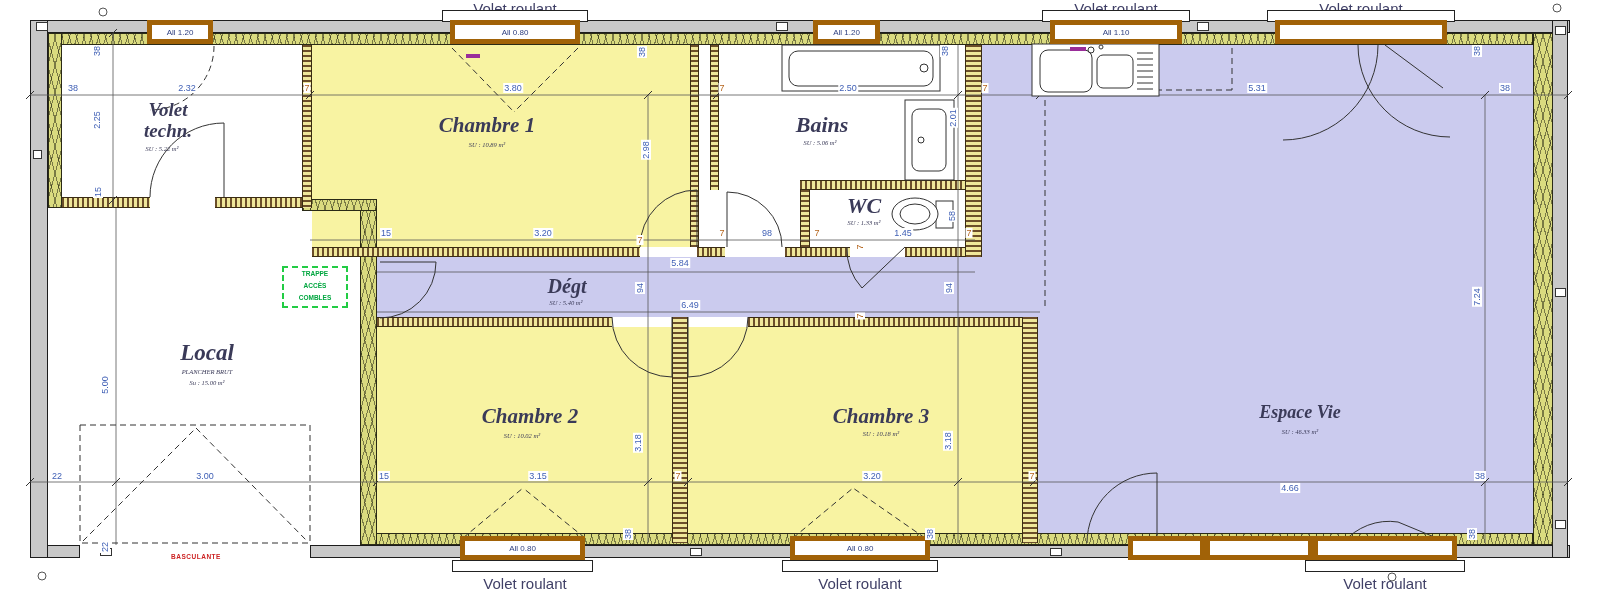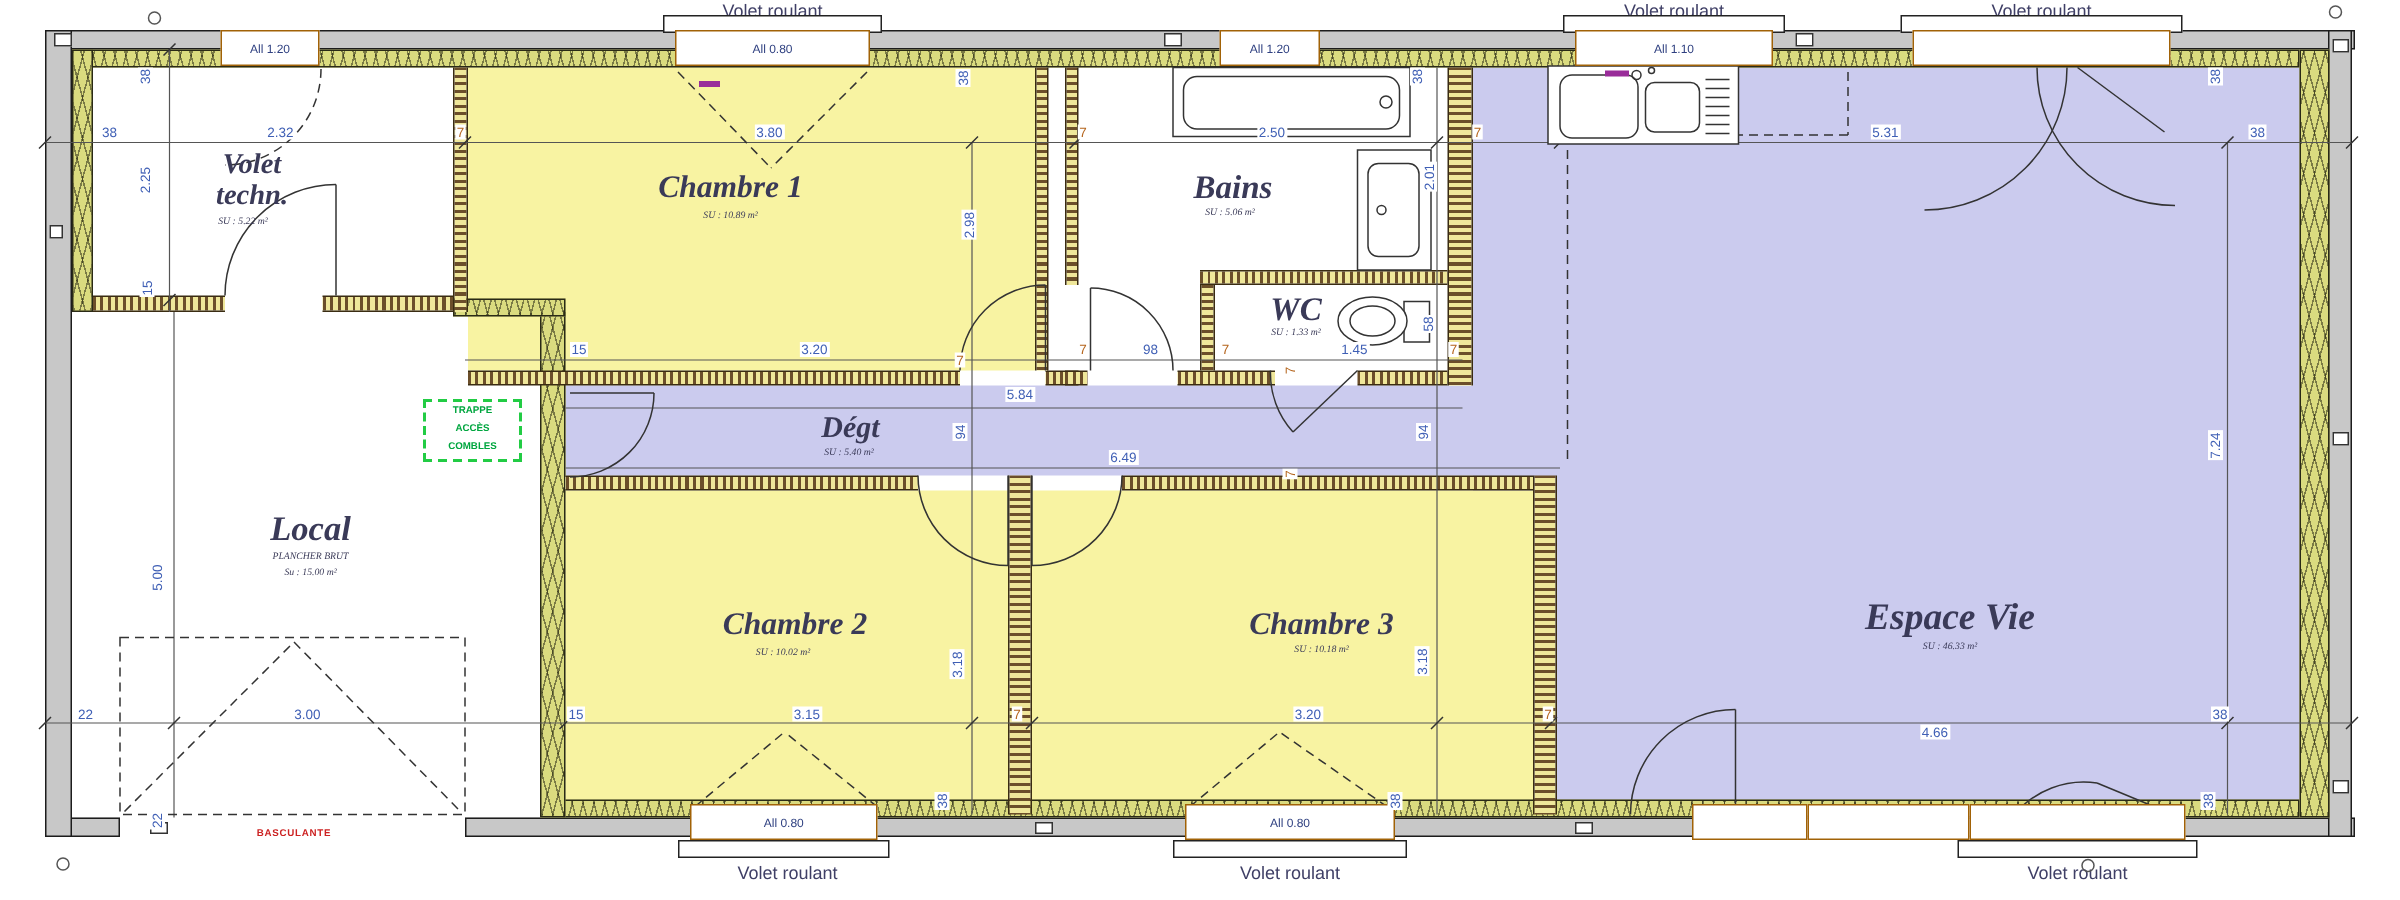--- a/index.html
+++ b/index.html
@@ -12,26 +12,26 @@
   
   .wallg{position:absolute;background:#c8c8c8;border:1px solid #1c1c1c;box-sizing:border-box;}
   .insul{position:absolute;background-color:#dadb7f;border:1px solid #2a2a16;box-sizing:border-box;
     background-image:repeating-linear-gradient(75deg,rgba(25,25,10,.5) 0 1px,transparent 1px 7px),
                      repeating-linear-gradient(-75deg,rgba(25,25,10,.5) 0 1px,transparent 1px 7px);}
   .hatchh{position:absolute;background:repeating-linear-gradient(90deg,#6b4e2a 0 2px,#efe79a 2px 5px);
     border-top:1px solid #3a2c12;border-bottom:1px solid #3a2c12;box-sizing:border-box;}
   .hatchv{position:absolute;background:repeating-linear-gradient(180deg,#6b4e2a 0 2px,#efe79a 2px 5px);
     border-left:1px solid #3a2c12;border-right:1px solid #3a2c12;box-sizing:border-box;}
   
-  .frame{position:absolute;background:#fff;border:1px solid #a16207;box-sizing:border-box;
+  .frame{position:absolute;background:#fff;border:5px solid #a16207;box-sizing:border-box;
     display:flex;align-items:center;justify-content:center;}
   .shutter{position:absolute;background:#fff;border:1px solid #222;box-sizing:border-box;}
   .post{position:absolute;background:#fff;border:1px solid #333;box-sizing:border-box;}
   .alllabel{font-size:8px;color:#2f4080;white-space:nowrap;}
-  .vrtext{position:absolute;transform:translate(-50%,0);font-size:12px;color:#3f3f66;white-space:nowrap;}
+  .vrtext{position:absolute;transform:translate(-50%,0);font-size:15px;color:#3f3f66;white-space:nowrap;}
   
   .dim{position:absolute;transform:translate(-50%,-50%);font-size:9px;line-height:10px;
     color:#3f5fb5;background:#fff;padding:0 1px;white-space:nowrap;z-index:6;}
   .dim.v{transform:translate(-50%,-50%) rotate(-90deg);}
   .dim.o{color:#b5651d;}
   
   .rlabel{position:absolute;transform:translate(-50%,-50%);font-family:"Liberation Serif",serif;
     font-style:italic;font-weight:bold;color:#3a3a58;white-space:nowrap;z-index:5;}
   .ralabel{position:absolute;transform:translate(-50%,-50%);font-family:"Liberation Serif",serif;
     font-style:italic;color:#3a3a58;font-size:6.5px;white-space:nowrap;z-index:5;}
@@ -266,21 +266,21 @@
 
   <div class="rlabel" style="left:567px;top:286px;font-size:20px;">Dégt</div>
   <div class="ralabel" style="left:566px;top:302px;">SU : 5.40 m²</div>
 
   <div class="rlabel" style="left:530px;top:416px;font-size:21px;">Chambre 2</div>
   <div class="ralabel" style="left:522px;top:435px;">SU : 10.02 m²</div>
 
   <div class="rlabel" style="left:881px;top:416px;font-size:21px;">Chambre 3</div>
   <div class="ralabel" style="left:881px;top:433px;">SU : 10.18 m²</div>
 
-  <div class="rlabel" style="left:1300px;top:412px;font-size:25px;">Espace Vie</div>
+  <div class="rlabel" style="left:1300px;top:412px;font-size:18px;">Espace Vie</div>
   <div class="ralabel" style="left:1300px;top:431px;">SU : 46.33 m²</div>
 
   <div class="rlabel" style="left:207px;top:353px;font-size:23px;">Local</div>
   <div class="ralabel" style="left:207px;top:371px;">PLANCHER BRUT</div>
   <div class="ralabel" style="left:207px;top:382px;">Su : 15.00 m²</div>
 
   <div class="trappe" style="left:282px;top:266px;width:66px;height:42px;">
     <div>TRAPPE</div>
     <div>ACCÈS</div>
     <div>COMBLES</div>
@@ -310,21 +310,21 @@
   <div class="dim" style="left:543px;top:233px;">3.20</div>
   <div class="dim o" style="left:640px;top:240px;">7</div>
   <div class="dim o" style="left:722px;top:233px;">7</div>
   <div class="dim" style="left:767px;top:233px;">98</div>
   <div class="dim o" style="left:817px;top:233px;">7</div>
   <div class="dim" style="left:903px;top:233px;">1.45</div>
   <div class="dim o" style="left:969px;top:233px;">7</div>
   <div class="dim v" style="left:952px;top:216px;">58</div>
 
   <div class="dim" style="left:680px;top:263px;">5.84</div>
-  <div class="dim" style="left:749px;top:305px;">6.49</div>
+  <div class="dim" style="left:690px;top:305px;">6.49</div>
   <div class="dim v" style="left:640px;top:288px;">94</div>
   <div class="dim v" style="left:949px;top:288px;">94</div>
   <div class="dim o v" style="left:860px;top:247px;">7</div>
   <div class="dim o v" style="left:860px;top:316px;">7</div>
 
   <div class="dim" style="left:57px;top:476px;">22</div>
   <div class="dim" style="left:205px;top:476px;">3.00</div>
   <div class="dim" style="left:384px;top:476px;">15</div>
   <div class="dim" style="left:538px;top:476px;">3.15</div>
   <div class="dim o" style="left:678px;top:476px;">7</div>

